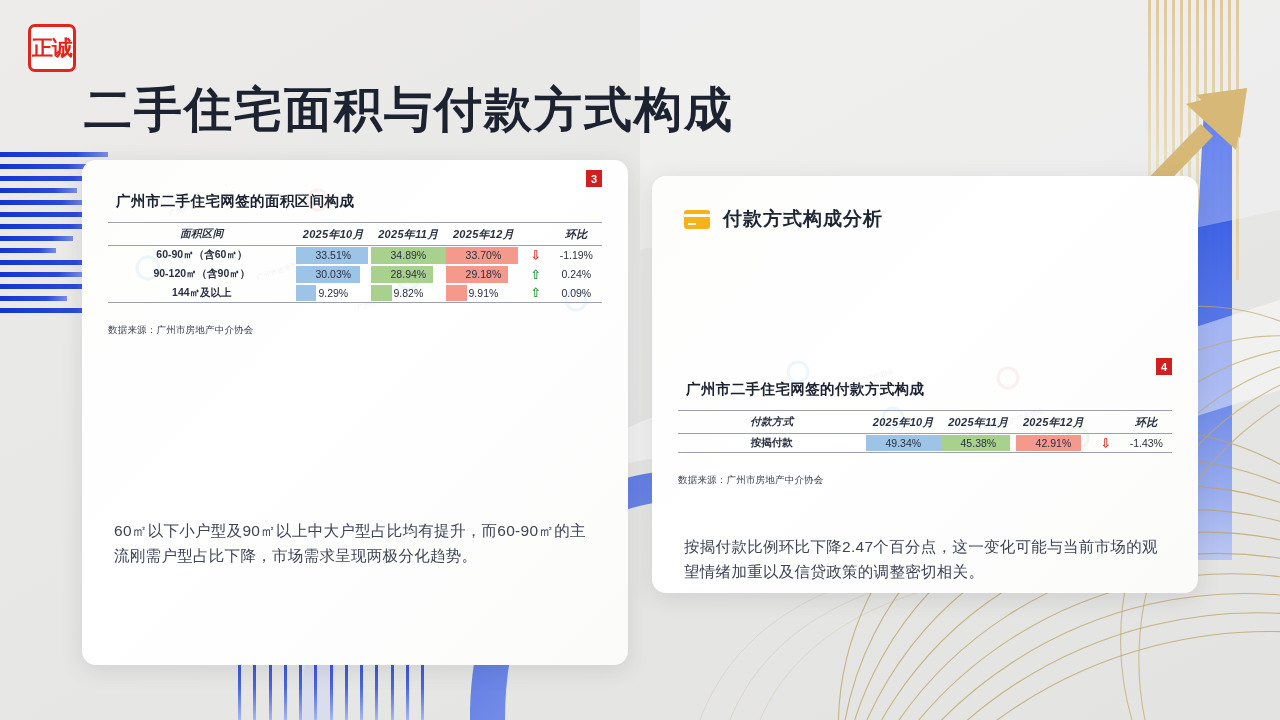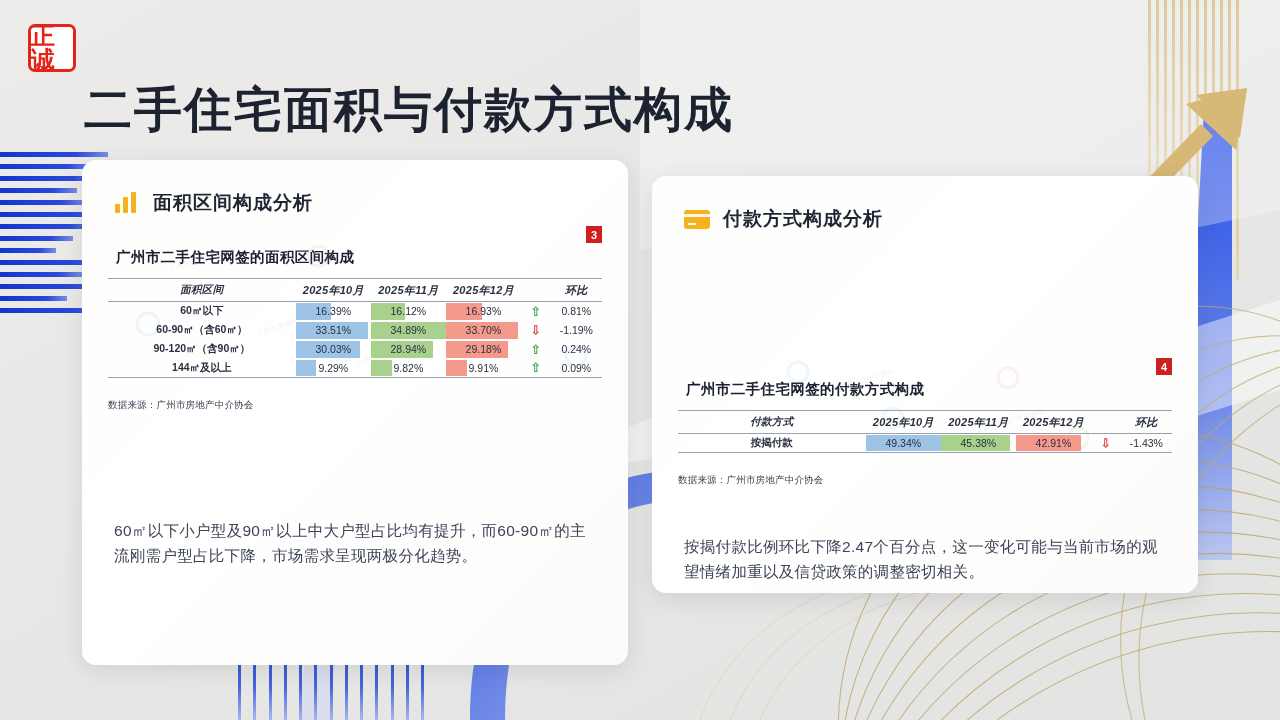--- a/index.html
+++ b/index.html
@@ -27,21 +27,21 @@
                    background:linear-gradient(180deg,#1f3fd0 0%,#4a66dd 60%,#a9b7ee 100%); }
 
   
   #header { position:absolute; left:0; top:0; z-index:6; }
   #logo {
     position:absolute; left:28px; top:24px; width:48px; height:48px;
     border:3px solid #e2241b; border-radius:7px; background:#fff;
     display:flex; align-items:center; justify-content:center;
   }
   #logo span {
-    font-family:"DejaVu Sans",sans-serif; font-size:24px; font-weight:bold;
+    font-family:"DejaVu Sans",sans-serif; font-size:21px; font-weight:bold;
     color:#e2241b; letter-spacing:-1px; line-height:1;
   }
   #page-title {
     position:absolute; left:84px; top:78px;
     font-size:48px; font-weight:bold; color:#1c2230; letter-spacing:2px;
     white-space:nowrap;
   }
 
   
   .card {
@@ -236,28 +236,20 @@
 
 <div id="header">
   <div id="logo">
     <span>正诚</span>
   </div>
   <div id="page-title">二手住宅面积与付款方式构成</div>
 </div>
 
 <div class="card" id="card-left">
 
-  <div class="card-head">
-    <span class="icon-bars">
-        <i></i>
-        <i></i>
-        <i></i>
-      </span>
-    <span class="label">面积区间构成分析</span>
-  </div>
 
   <div class="figure">
     <div class="fig-badge">3</div>
 
     <svg class="fig-wm" viewBox="0 0 494 180">
       <g opacity="0.30">
         <circle cx="40" cy="108" r="11" fill="none" stroke="#86c2e8" stroke-width="3"></circle>
         <circle cx="210" cy="40" r="10" fill="none" stroke="#e8a0a0" stroke-width="3"></circle>
         <circle cx="300" cy="118" r="11" fill="none" stroke="#9ccf8f" stroke-width="3"></circle>
         <circle cx="468" cy="140" r="10" fill="none" stroke="#86c2e8" stroke-width="3"></circle>
@@ -274,28 +266,20 @@
         <tr>
           <th class="c-label">面积区间</th>
           <th class="c-val">2025年10月</th>
           <th class="c-val">2025年11月</th>
           <th class="c-val">2025年12月</th>
           <th class="c-arrow"></th>
           <th class="c-mom">环比</th>
         </tr>
       </thead>
       <tbody id="tbody-left">
-          <tr>
-            <td class="c-label">60㎡以下</td>
-            <td class="c-val"><div class="bar m10" style="width: 46.8286%;"></div><span>16.39%</span></td>
-            <td class="c-val"><div class="bar m11" style="width: 46.0571%;"></div><span>16.12%</span></td>
-            <td class="c-val"><div class="bar m12" style="width: 48.3714%;"></div><span>16.93%</span></td>
-            <td class="c-arrow"><span class="arw up">⇧</span></td>
-            <td class="c-mom">0.81%</td>
-          </tr>
           <tr>
             <td class="c-label">60-90㎡（含60㎡）</td>
             <td class="c-val"><div class="bar m10" style="width: 95.7429%;"></div><span>33.51%</span></td>
             <td class="c-val"><div class="bar m11" style="width: 99.6857%;"></div><span>34.89%</span></td>
             <td class="c-val"><div class="bar m12" style="width: 96.2857%;"></div><span>33.70%</span></td>
             <td class="c-arrow"><span class="arw down">⇩</span></td>
             <td class="c-mom">-1.19%</td>
           </tr>
           <tr>
             <td class="c-label">90-120㎡（含90㎡）</td>

